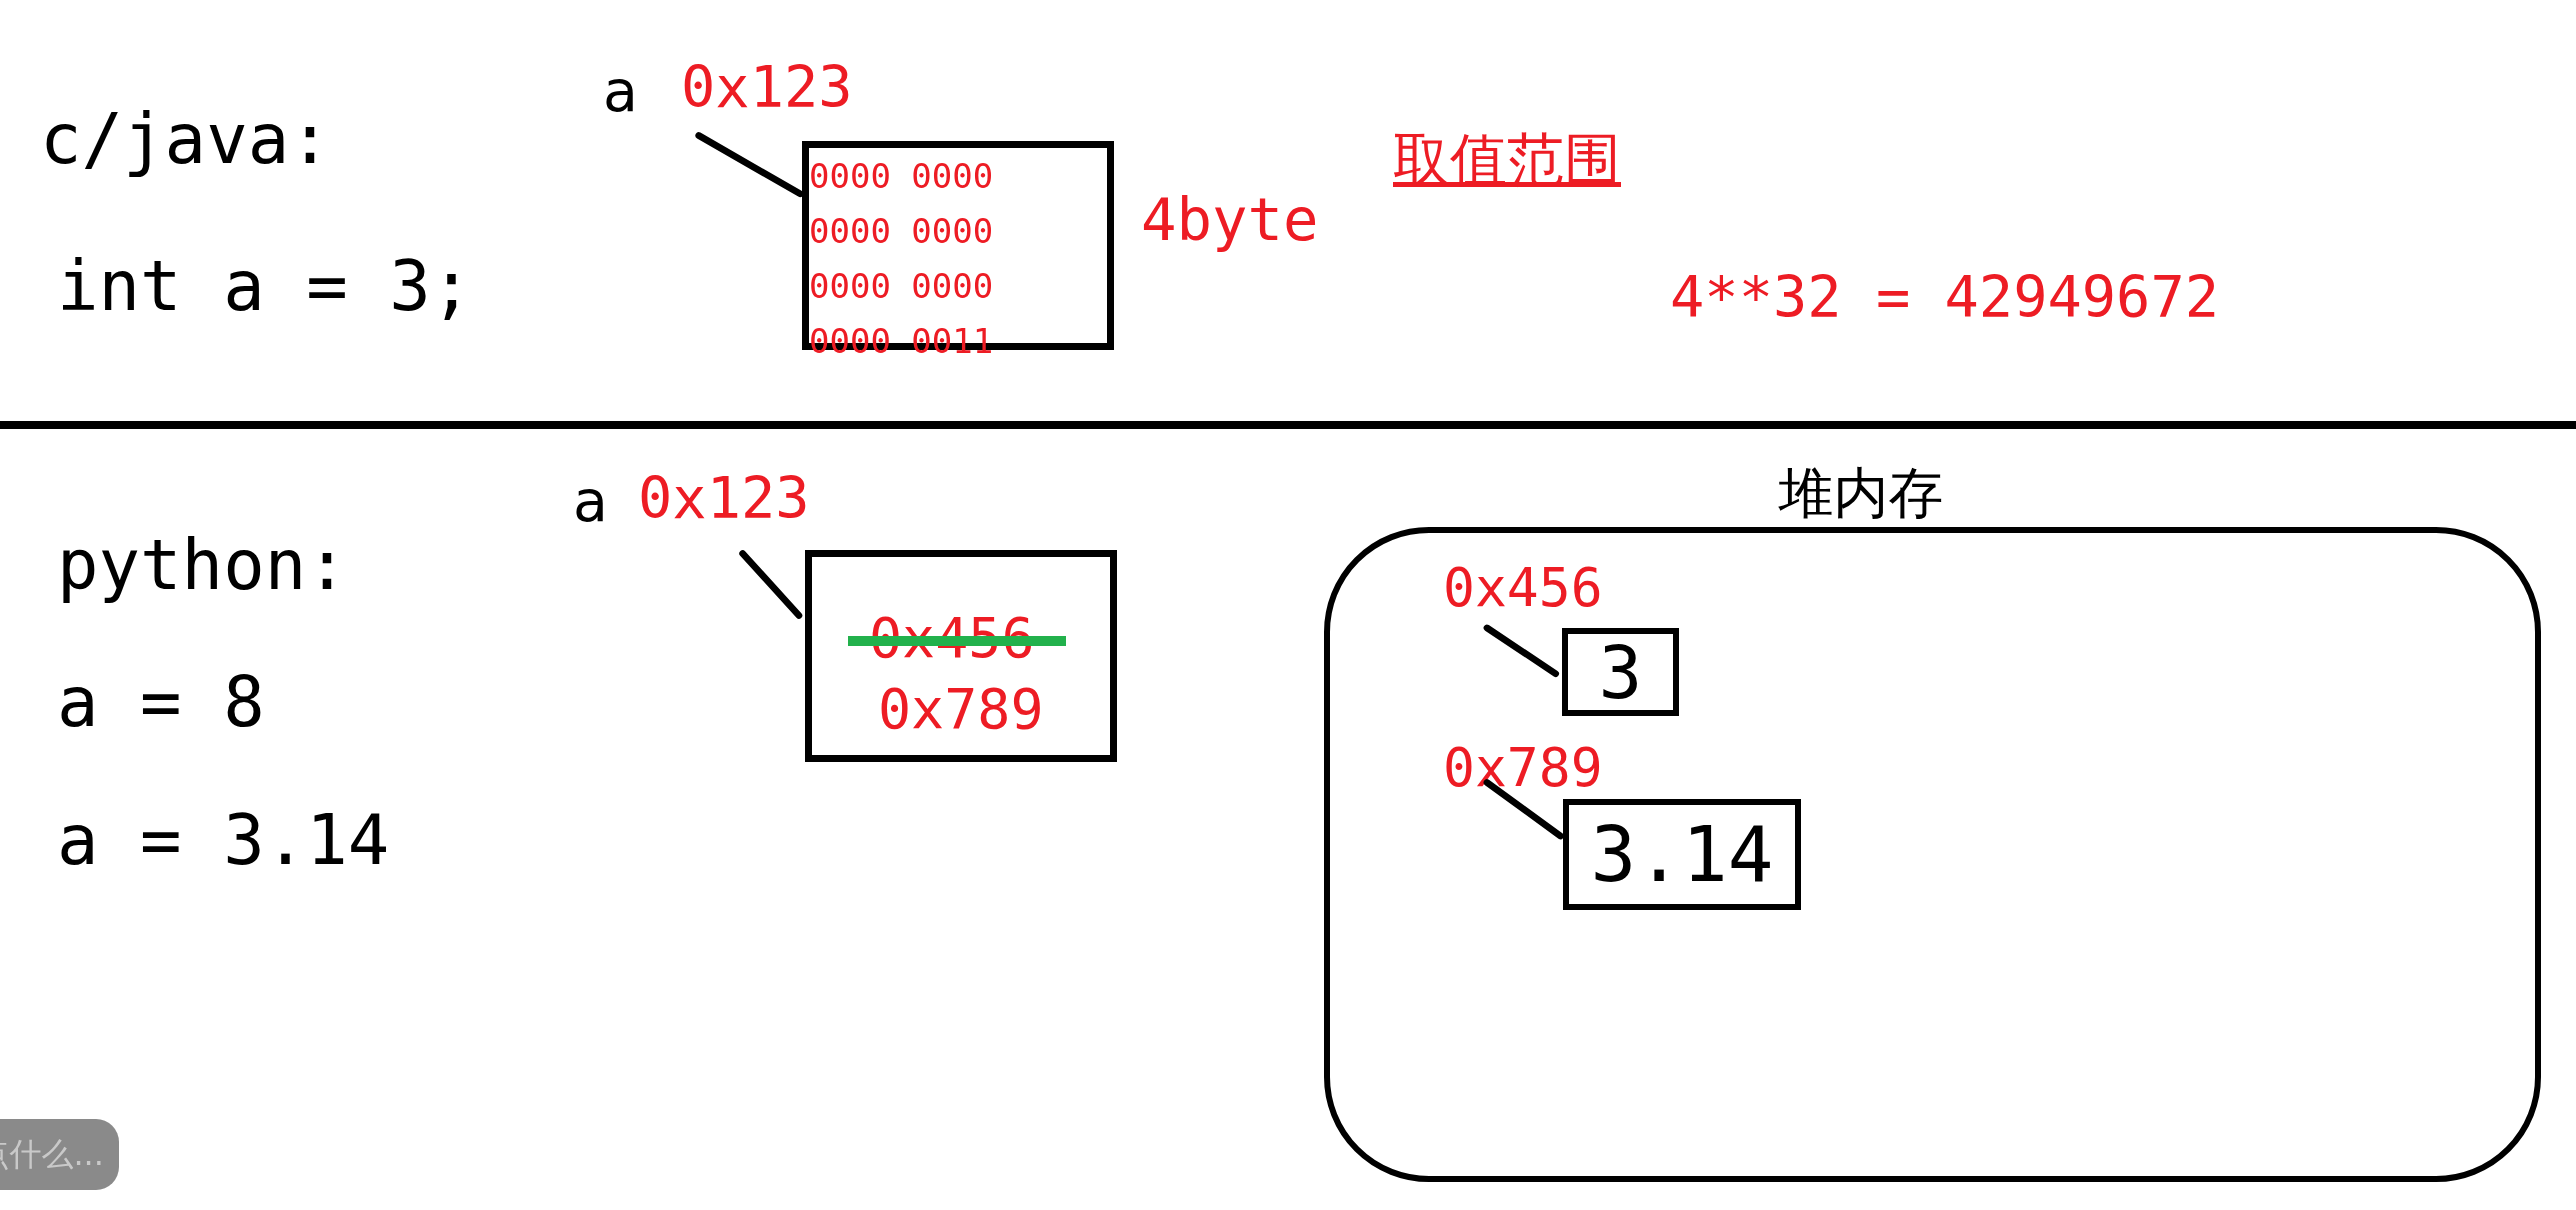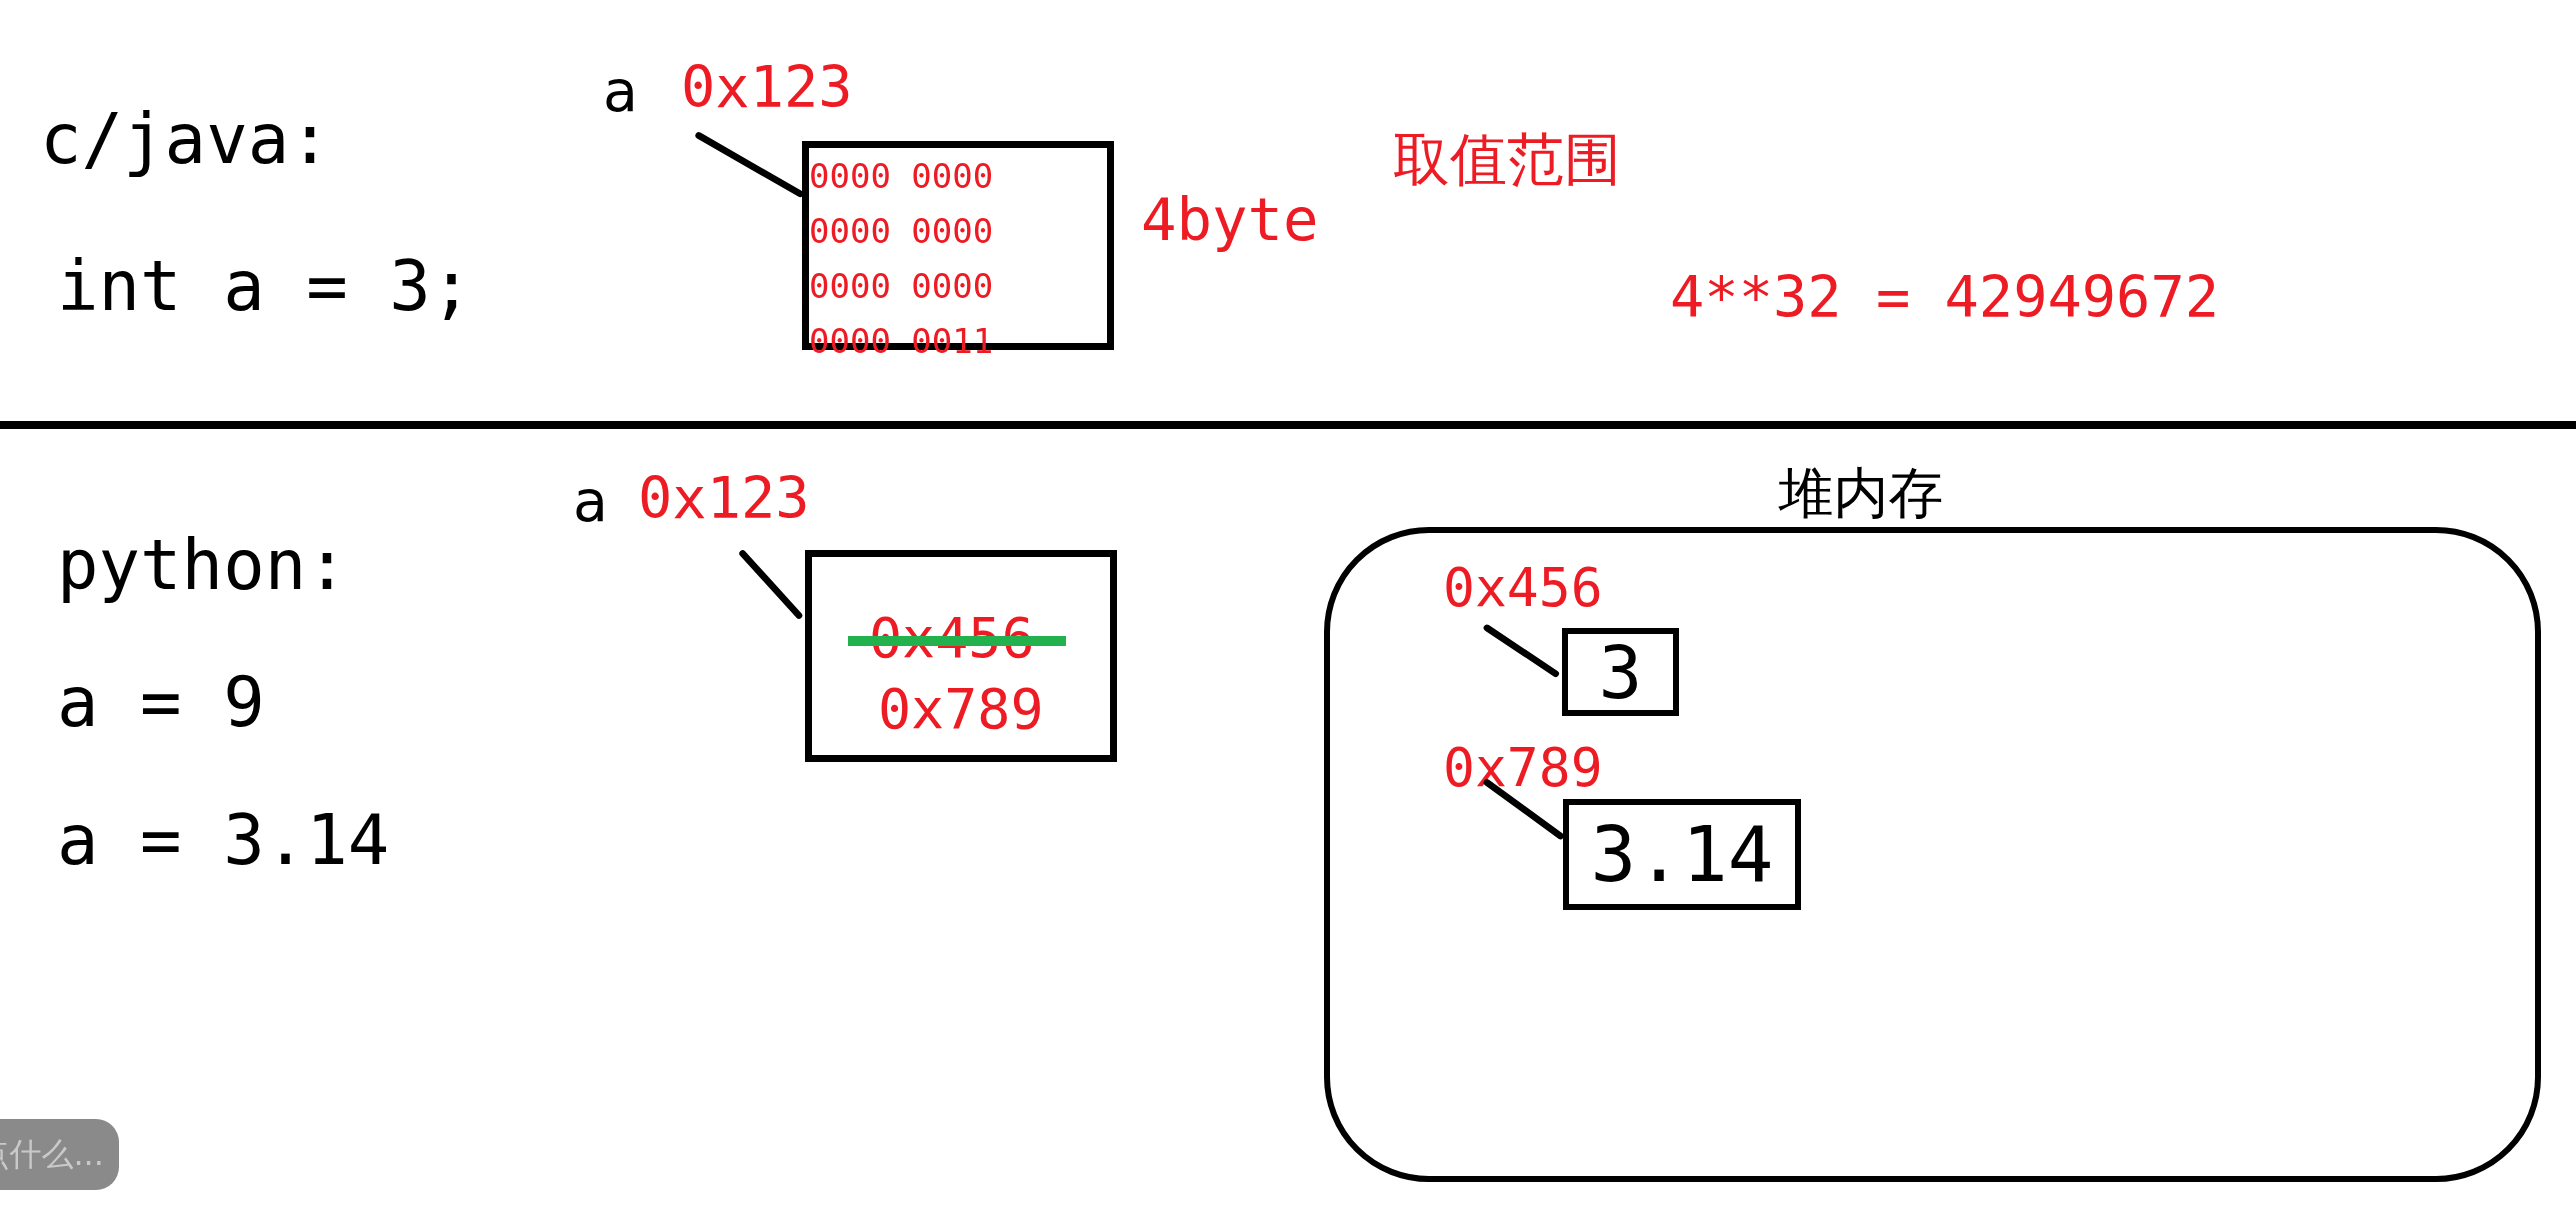--- a/index.html
+++ b/index.html
@@ -6,21 +6,21 @@
   #canvas{
     position:relative;
     width:2576px;height:1210px;
     background:#ffffff;
     overflow:hidden;
     font-family:"DejaVu Sans",sans-serif;
   }
   .mono{font-family:"DejaVu Sans Mono",monospace;}
   .sans{font-family:"DejaVu Sans",sans-serif;}
   .abs{position:absolute;white-space:pre;}
-  .red{color:#ed1c24;}
+  .red{color:#ed1c24;text-decoration:underline;}
   .code-label{font-size:69px;line-height:69px;color:#000;}
   .ptr-label{font-size:57px;line-height:57px;color:#ed1c24;}
   .var-label{font-size:57px;line-height:57px;color:#000;}
   .memory-box{
     position:absolute;
     border:7.6px solid #000;
     background:#fff;
     box-sizing:border-box;
   }
   .bits{font-size:34px;line-height:53px;color:#ed1c24;padding-top:1.9px;}
@@ -74,21 +74,21 @@
     <div>4**32 = 42949672</div>
     <div>-2147483648</div>
     <div>~</div>
     <div>2147483647</div>
   </div>
 
   <div class="divider"></div>
 
   <div class="abs mono code-label" style="left:57px;top:531px;">python:</div>
 
-  <div class="abs mono code-label" style="left:57px;top:668px;">a = 9</div>
+  <div class="abs mono code-label" style="left:57px;top:668px;">a = 8</div>
 
   <div class="abs mono code-label" style="left:57px;top:806px;">a = 3.14</div>
 
   <div class="abs sans var-label" style="left:573px;top:473px;">a</div>
 
   <div class="abs mono ptr-label" style="left:638px;top:470px;">0x123</div>
 
   <div class="memory-box" style="left:805px;top:550px;width:312px;height:212px;"></div>
 
   <div class="abs mono" style="left:869px;top:609px;font-size:55px;line-height:59px;color:#ed1c24;">0x456</div>

